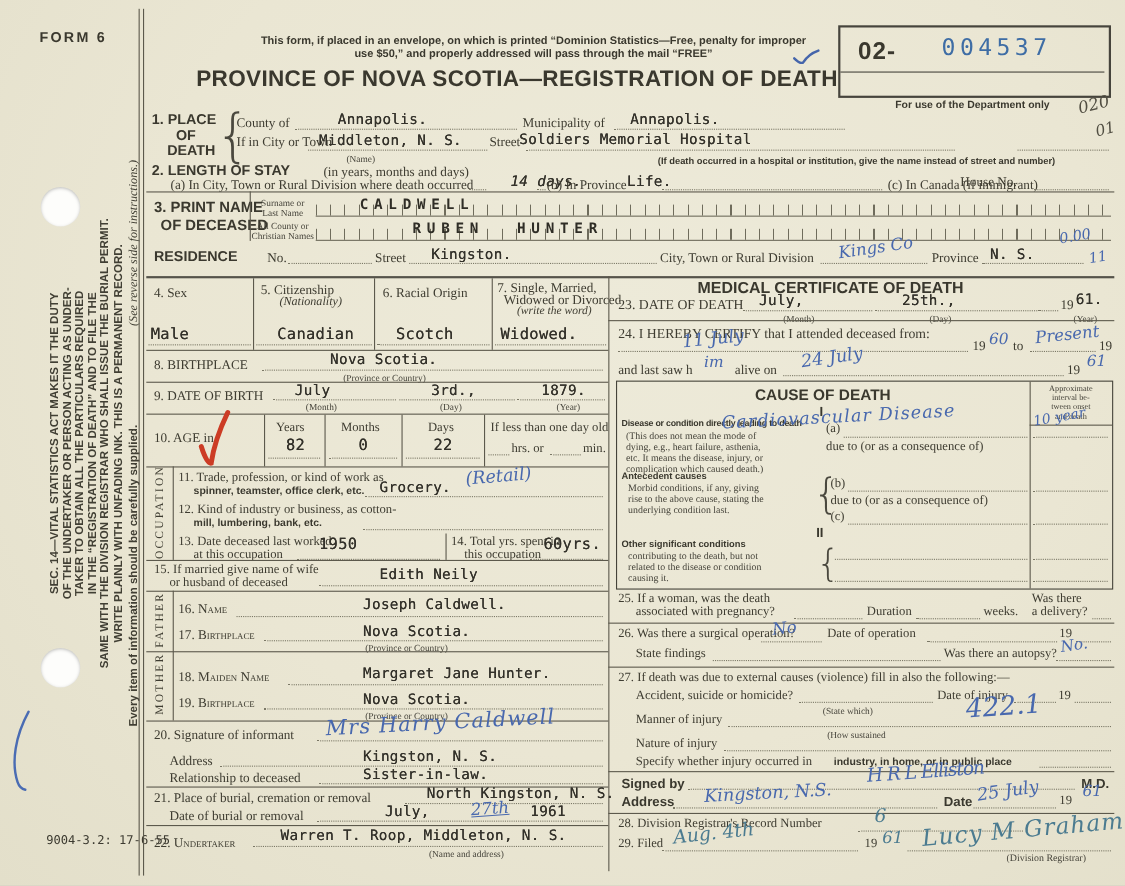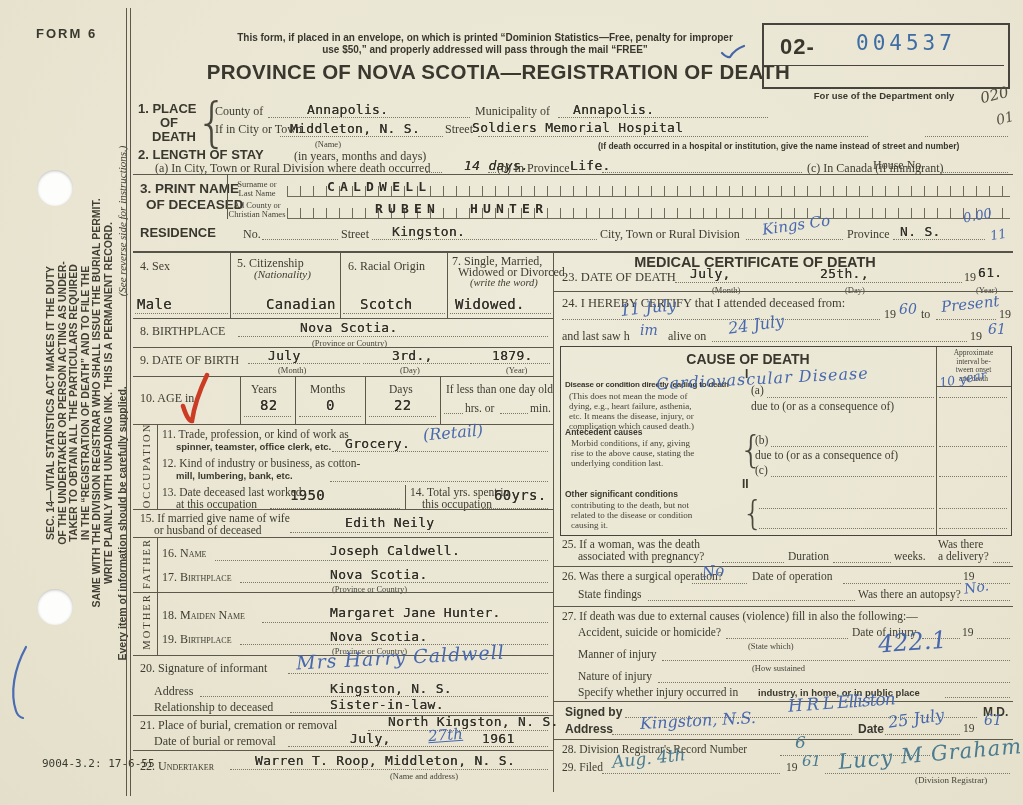--- a/index.html
+++ b/index.html
@@ -57,21 +57,21 @@
     <path d="M18 2 C6 24 2 48 8 66 Q10 72 15 73" stroke="#4a6cb3" stroke-width="2.2" fill="none" stroke-linecap="round"></path>
   </svg>
 
   <div class="a" style="left:42px;top:757px;font:11px 'DejaVu Sans Mono',monospace;color:#3c3a30;">9004-3.2: 17-6-55</div>
 
   <div class="a vl" style="left:126px;top:8px;height:788px;"></div>
   <div class="a vl" style="left:130px;top:8px;height:788px;"></div>
 
   <div class="a capb" style="left:200px;top:32px;width:570px;text-align:center;font-size:10px;">This form, if placed in an envelope, on which is printed “Dominion Statistics—Free, penalty for improper</div>
   <div class="a capb" style="left:200px;top:44px;width:570px;text-align:center;font-size:10px;">use $50,” and properly addressed will pass through the mail “FREE”</div>
-  <div class="a b" style="left:150px;top:60px;width:640px;text-align:right;font-size:20.5px;letter-spacing:.3px;">PROVINCE OF NOVA SCOTIA—REGISTRATION OF DEATH</div>
+  <div class="a b" style="left:150px;top:60px;width:640px;text-align:center;font-size:20.5px;letter-spacing:.3px;">PROVINCE OF NOVA SCOTIA—REGISTRATION OF DEATH</div>
 
   <svg class="a" style="left:720px;top:44px;" width="26" height="16" viewBox="0 0 26 16">
     <path d="M2 9 Q7 14 10 13 Q15 5 24 2" stroke="#4565ab" stroke-width="2.2" fill="none" stroke-linecap="round"></path>
   </svg>
 
   <div class="a" style="left:762px;top:23px;width:244px;height:62px;border:2px solid #46443c;">
     <span class="a b" style="left:16px;top:9px;font-size:22px;letter-spacing:1px;">02-</span>
     <span class="a" style="left:92px;top:6px;font:21px 'DejaVu Sans Mono',monospace;color:#3e6da5;letter-spacing:4px;">004537</span>
     <div class="a" style="left:0;top:40px;width:240px;height:1px;background:#46443c;"></div>
   </div>
@@ -154,21 +154,21 @@
   <div class="a vl" style="left:340px;top:253px;height:65px;"></div>
   <div class="a vl" style="left:447px;top:253px;height:65px;"></div>
   <span class="a p" style="left:140px;top:259px;">4. Sex</span>
   <span class="a p" style="left:237px;top:256px;text-align:right;">5. Citizenship</span>
   <span class="a p i" style="left:254px;top:268px;font-size:11px;">(Nationality)</span>
   <span class="a p" style="left:348px;top:259px;">6. Racial Origin</span>
   <span class="a p" style="left:452px;top:254px;">7. Single, Married,</span>
   <span class="a p" style="left:458px;top:265px;">Widowed or Divorced</span>
   <span class="a p i" style="left:470px;top:277px;font-size:10.5px;">(write the word)</span>
   <span class="a t" style="left:137px;top:296px;font-size:14px;">Male</span>
-  <span class="a t" style="left:266px;top:296px;font-size:14px;">Canadian</span>
+  <span class="a t" style="left:252px;top:296px;font-size:14px;">Canadian</span>
   <span class="a t" style="left:360px;top:296px;font-size:14px;">Scotch</span>
   <span class="a t" style="left:455px;top:296px;font-size:14px;">Widowed.</span>
   <div class="a dots" style="left:135px;top:313px;width:93px;"></div>
   <div class="a dots" style="left:233px;top:313px;width:105px;"></div>
   <div class="a dots" style="left:343px;top:313px;width:102px;"></div>
   <div class="a dots" style="left:450px;top:313px;width:101px;"></div>
   <div class="a hl" style="left:133px;top:318px;width:420px;"></div>
 
   <span class="a p smc" style="left:140px;top:324px;">8. BIRTHPLACE</span>
   <div class="a dots" style="left:238px;top:336px;width:310px;"></div>

